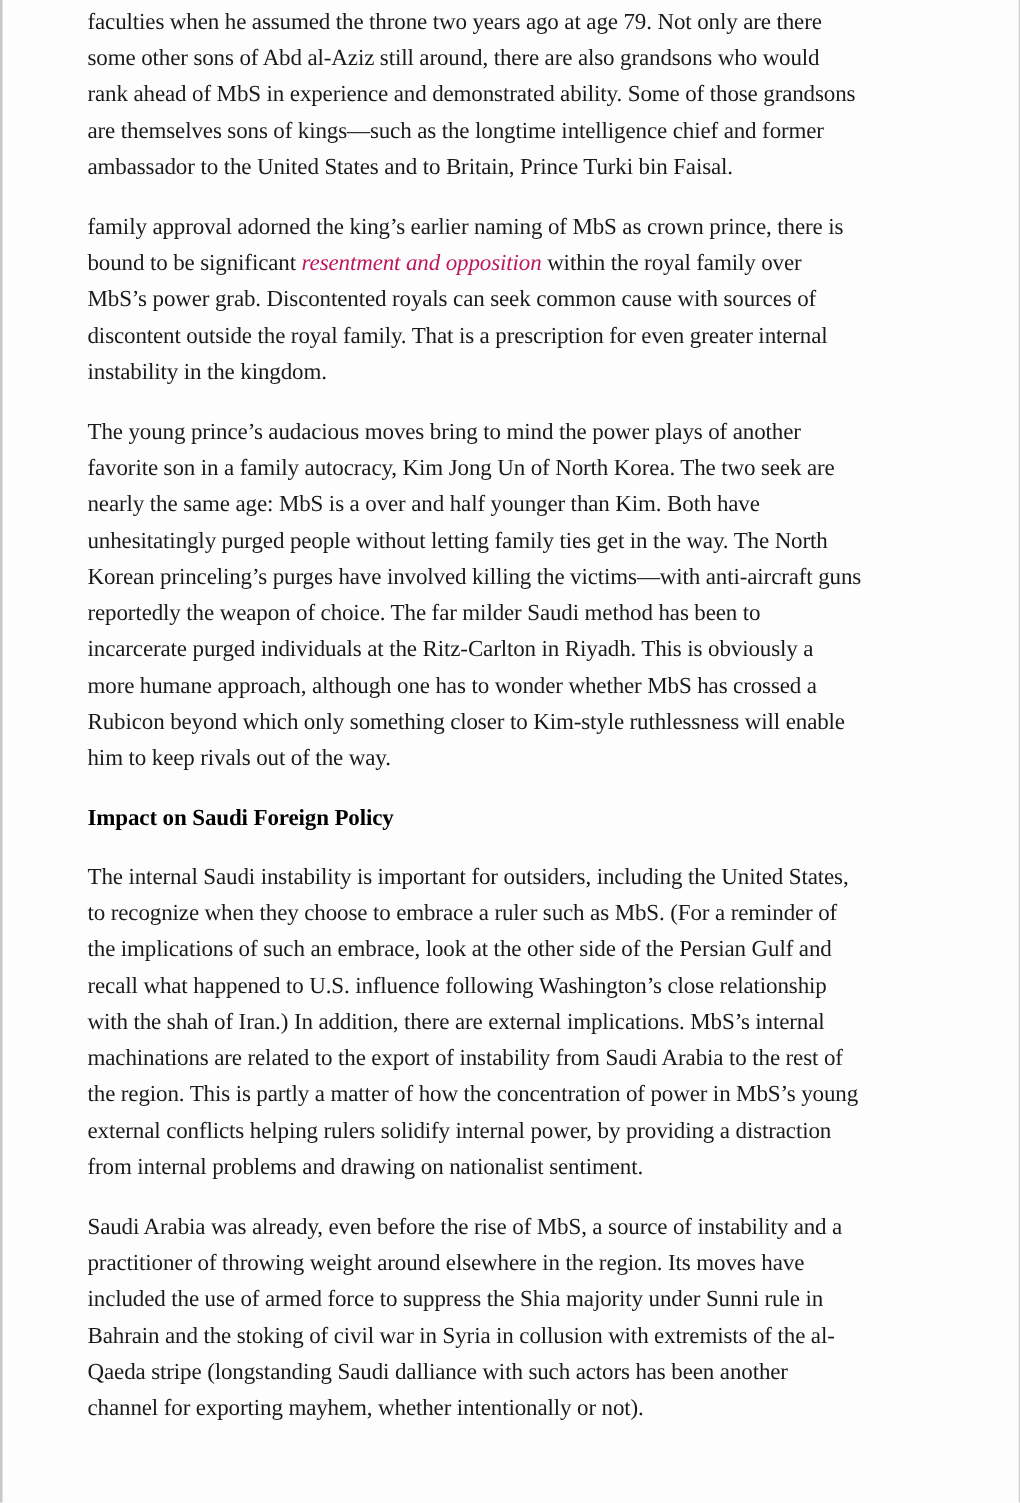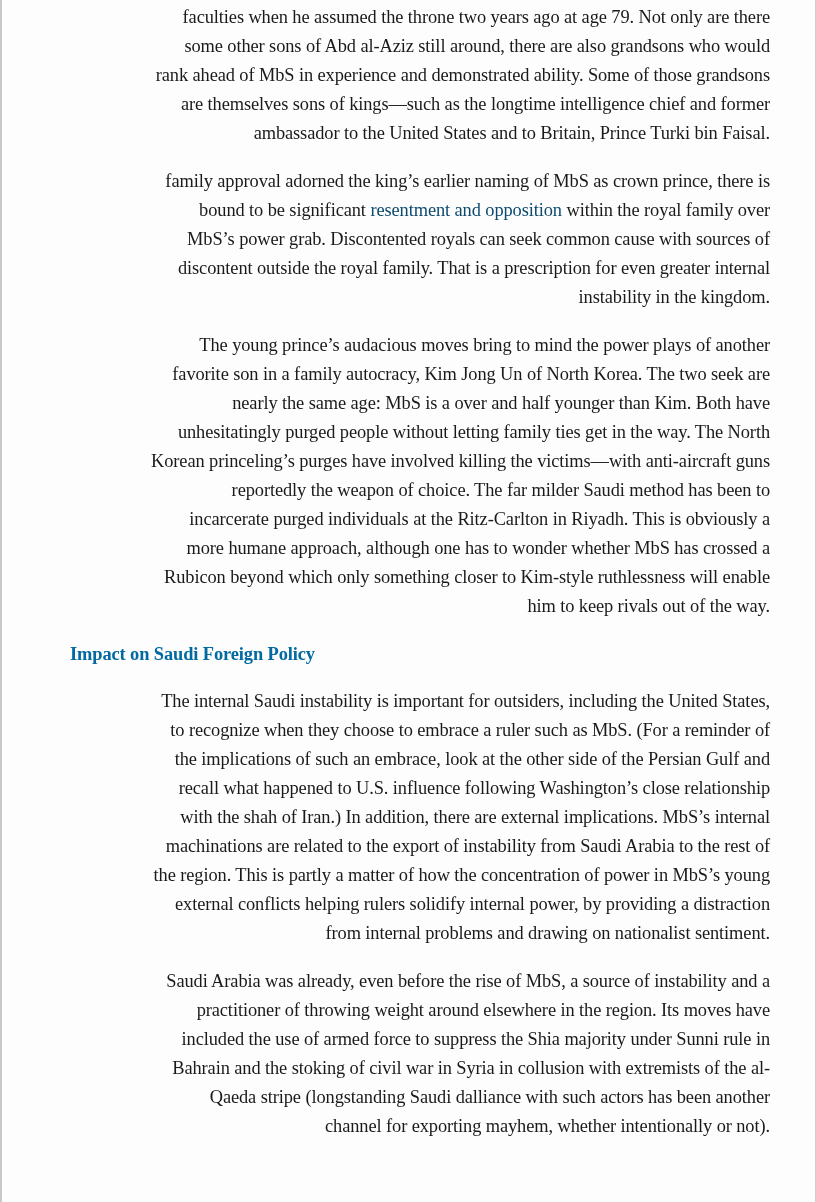--- a/index.html
+++ b/index.html
@@ -20,31 +20,32 @@
     width: 700px;
     font-family: "Liberation Serif", "DejaVu Serif", serif;
     font-size: 18.4px;
     line-height: 29px;
     color: #1a1a1a;
     letter-spacing: -0.1px;
   }
   .article p {
     margin: 0 0 19px 0;
   }
-  .line { display: block; white-space: nowrap; text-align: right; }
+  .line { display: block; white-space: nowrap; }
   .article h3 {
     font-size: 18.4px;
     font-weight: bold;
     margin: 0 0 18px 0;
     line-height: 29px;
-    color: #0369a1;
+    color: #000000;
   }
   a.inline-link {
-    color: #0c4a6e;
+    color: #be185d;
     text-decoration: none;
+    font-style: italic;
   }
 </style>
 </head>
 <body>
 
 <div class="article">
 
   <p>
     <span class="line">faculties when he assumed the throne two years ago at age 79. Not only are there</span>
     <span class="line">some other sons of Abd al-Aziz still around, there are also grandsons who would</span>

